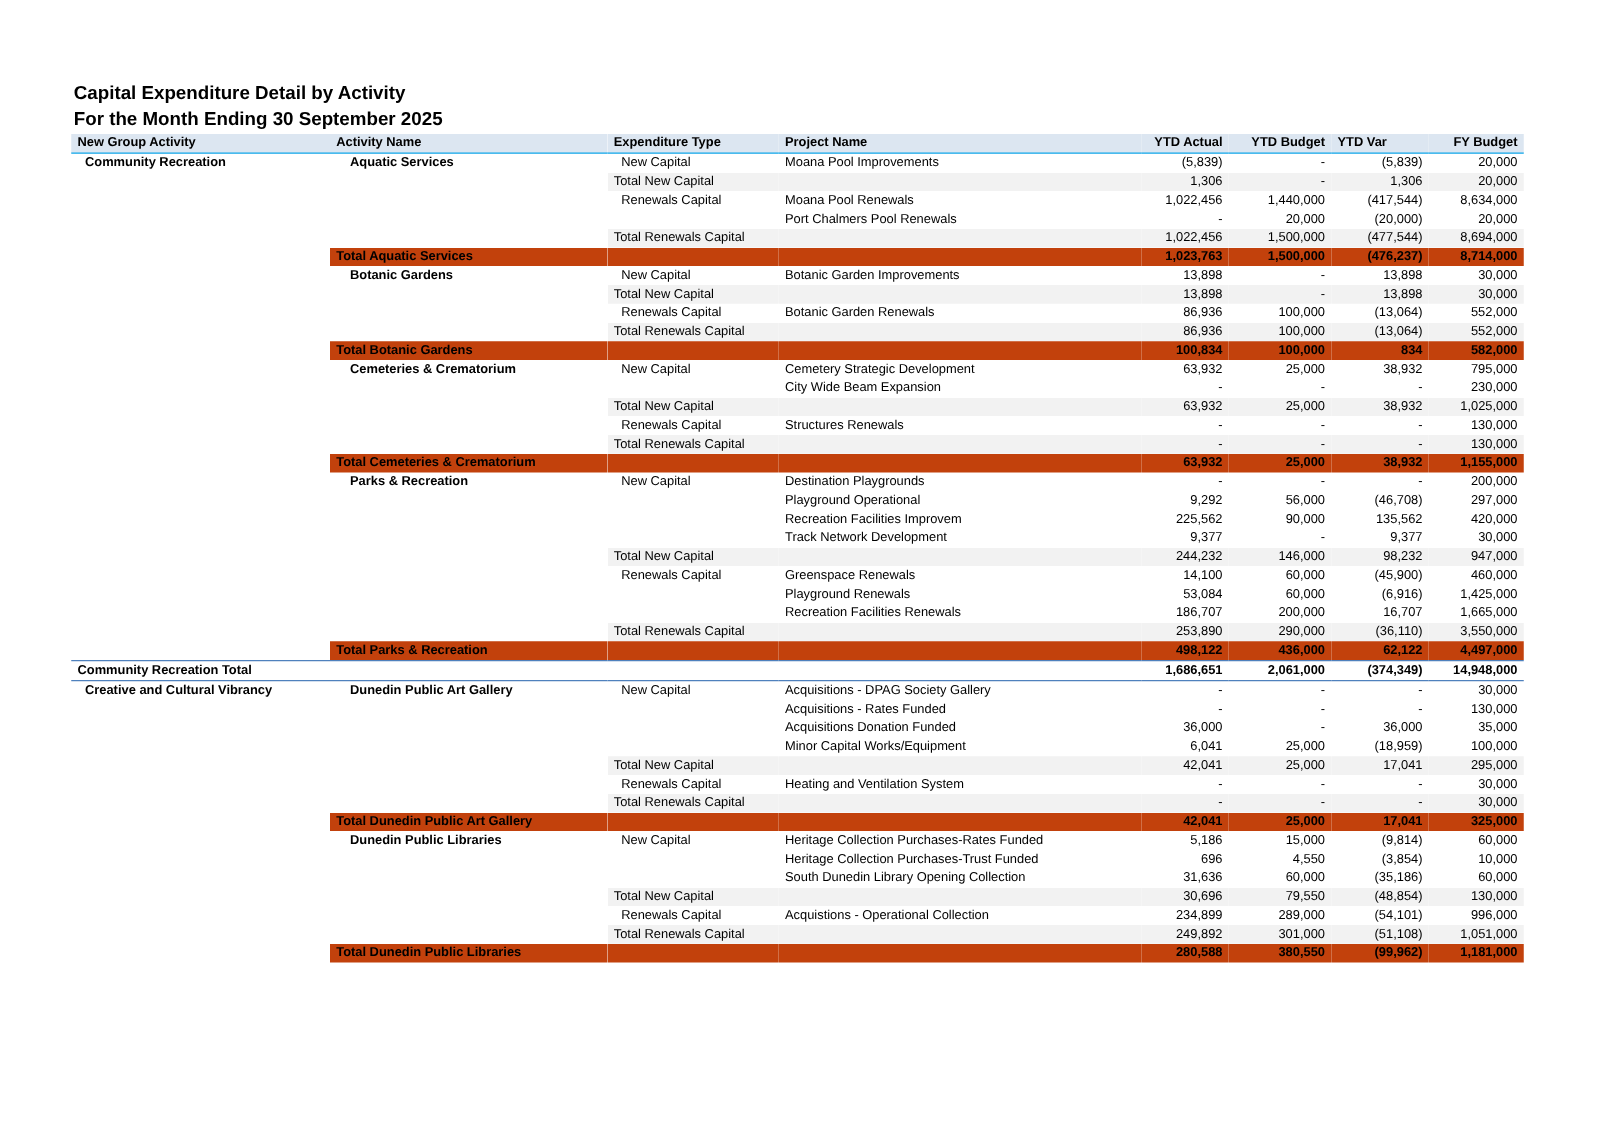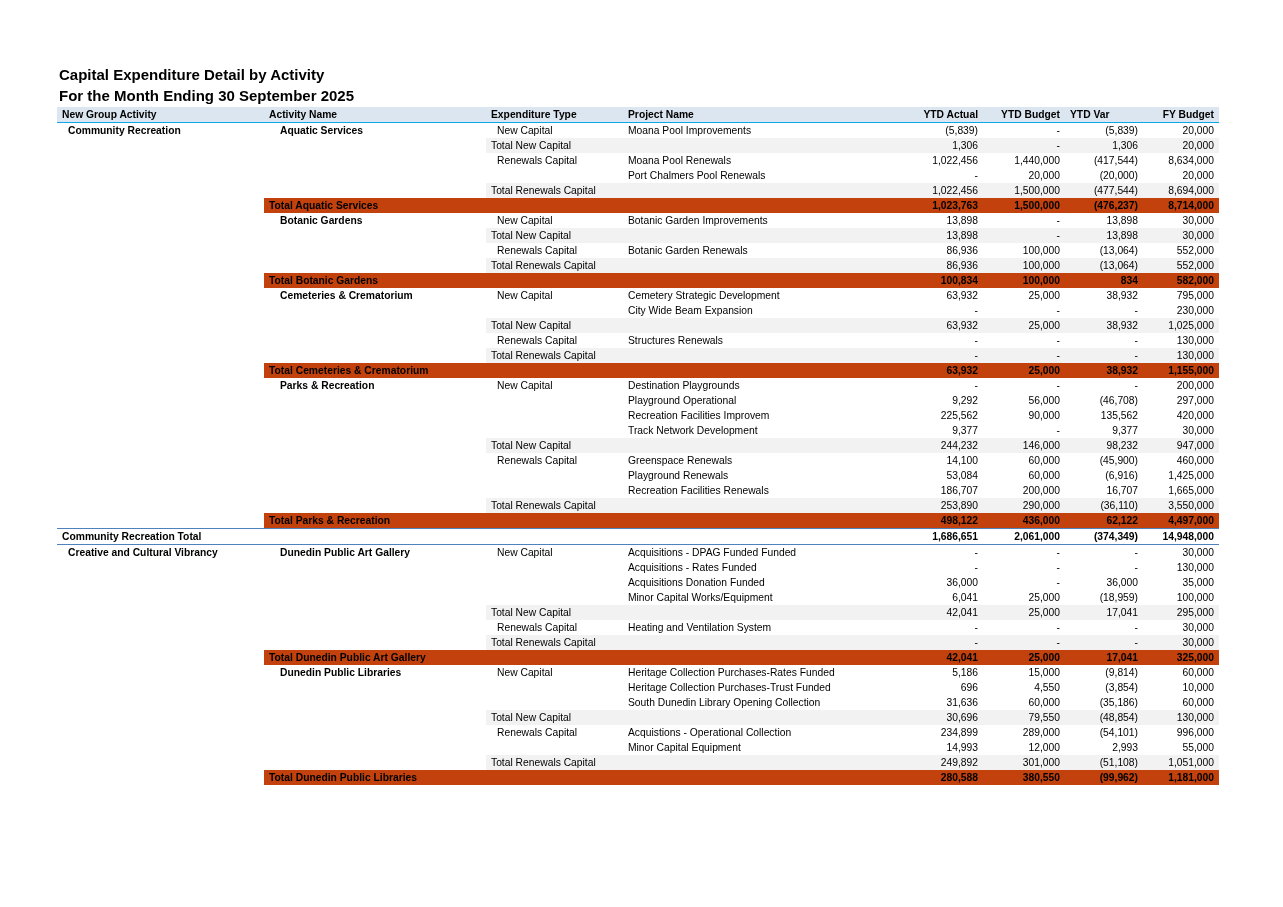--- a/index.html
+++ b/index.html
@@ -336,21 +336,21 @@
         <td colspan="4">Community Recreation Total</td>
         <td class="num">1,686,651</td>
         <td class="num">2,061,000</td>
         <td class="var">(374,349)</td>
         <td class="num">14,948,000</td>
       </tr>
       <tr class="detail">
         <td class="ind bold">Creative and Cultural Vibrancy</td>
         <td class="ind2 bold">Dunedin Public Art Gallery</td>
         <td class="ind">New Capital</td>
-        <td>Acquisitions - DPAG Funded Funded</td>
+        <td>Acquisitions - DPAG Society Gallery</td>
         <td class="num">-</td>
         <td class="num">-</td>
         <td class="var">-</td>
         <td class="num">30,000</td>
       </tr>
       <tr class="detail">
         <td class="ind bold"></td>
         <td class="ind2 bold"></td>
         <td class="ind"></td>
         <td>Acquisitions - Rates Funded</td>
@@ -462,30 +462,20 @@
       <tr class="detail">
         <td class="ind bold"></td>
         <td class="ind2 bold"></td>
         <td class="ind">Renewals Capital</td>
         <td>Acquistions - Operational Collection</td>
         <td class="num">234,899</td>
         <td class="num">289,000</td>
         <td class="var">(54,101)</td>
         <td class="num">996,000</td>
       </tr>
-      <tr class="detail">
-        <td class="ind bold"></td>
-        <td class="ind2 bold"></td>
-        <td class="ind"></td>
-        <td>Minor Capital Equipment</td>
-        <td class="num">14,993</td>
-        <td class="num">12,000</td>
-        <td class="var">2,993</td>
-        <td class="num">55,000</td>
-      </tr>
       <tr class="subtotal">
         <td></td>
         <td></td>
         <td class="shade">Total Renewals Capital</td>
         <td class="shade"></td>
         <td class="num shade">249,892</td>
         <td class="num shade">301,000</td>
         <td class="var shade">(51,108)</td>
         <td class="num shade">1,051,000</td>
       </tr>

